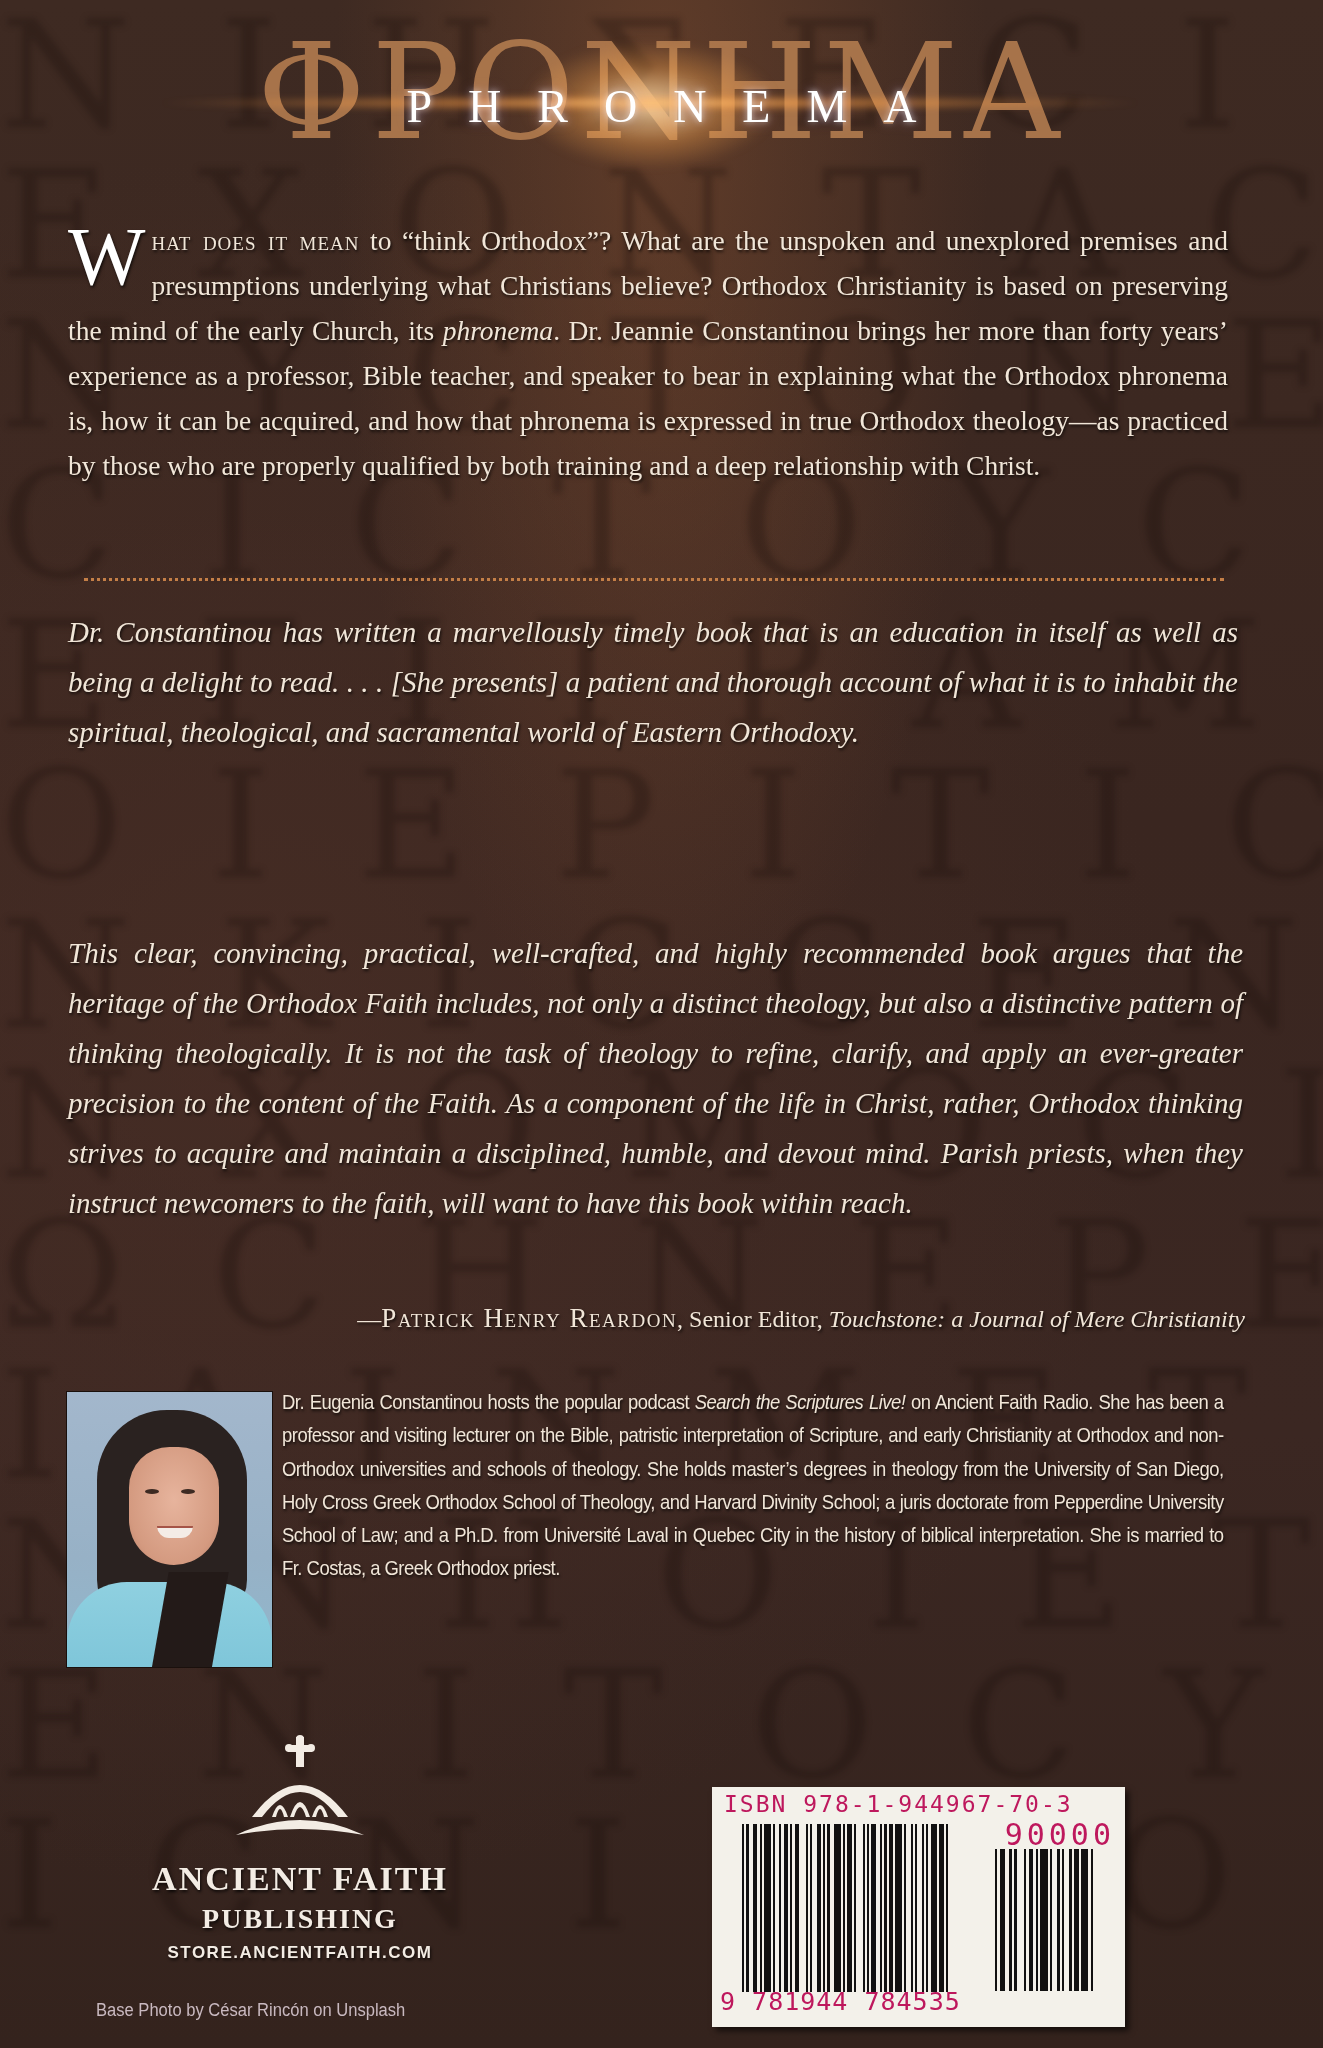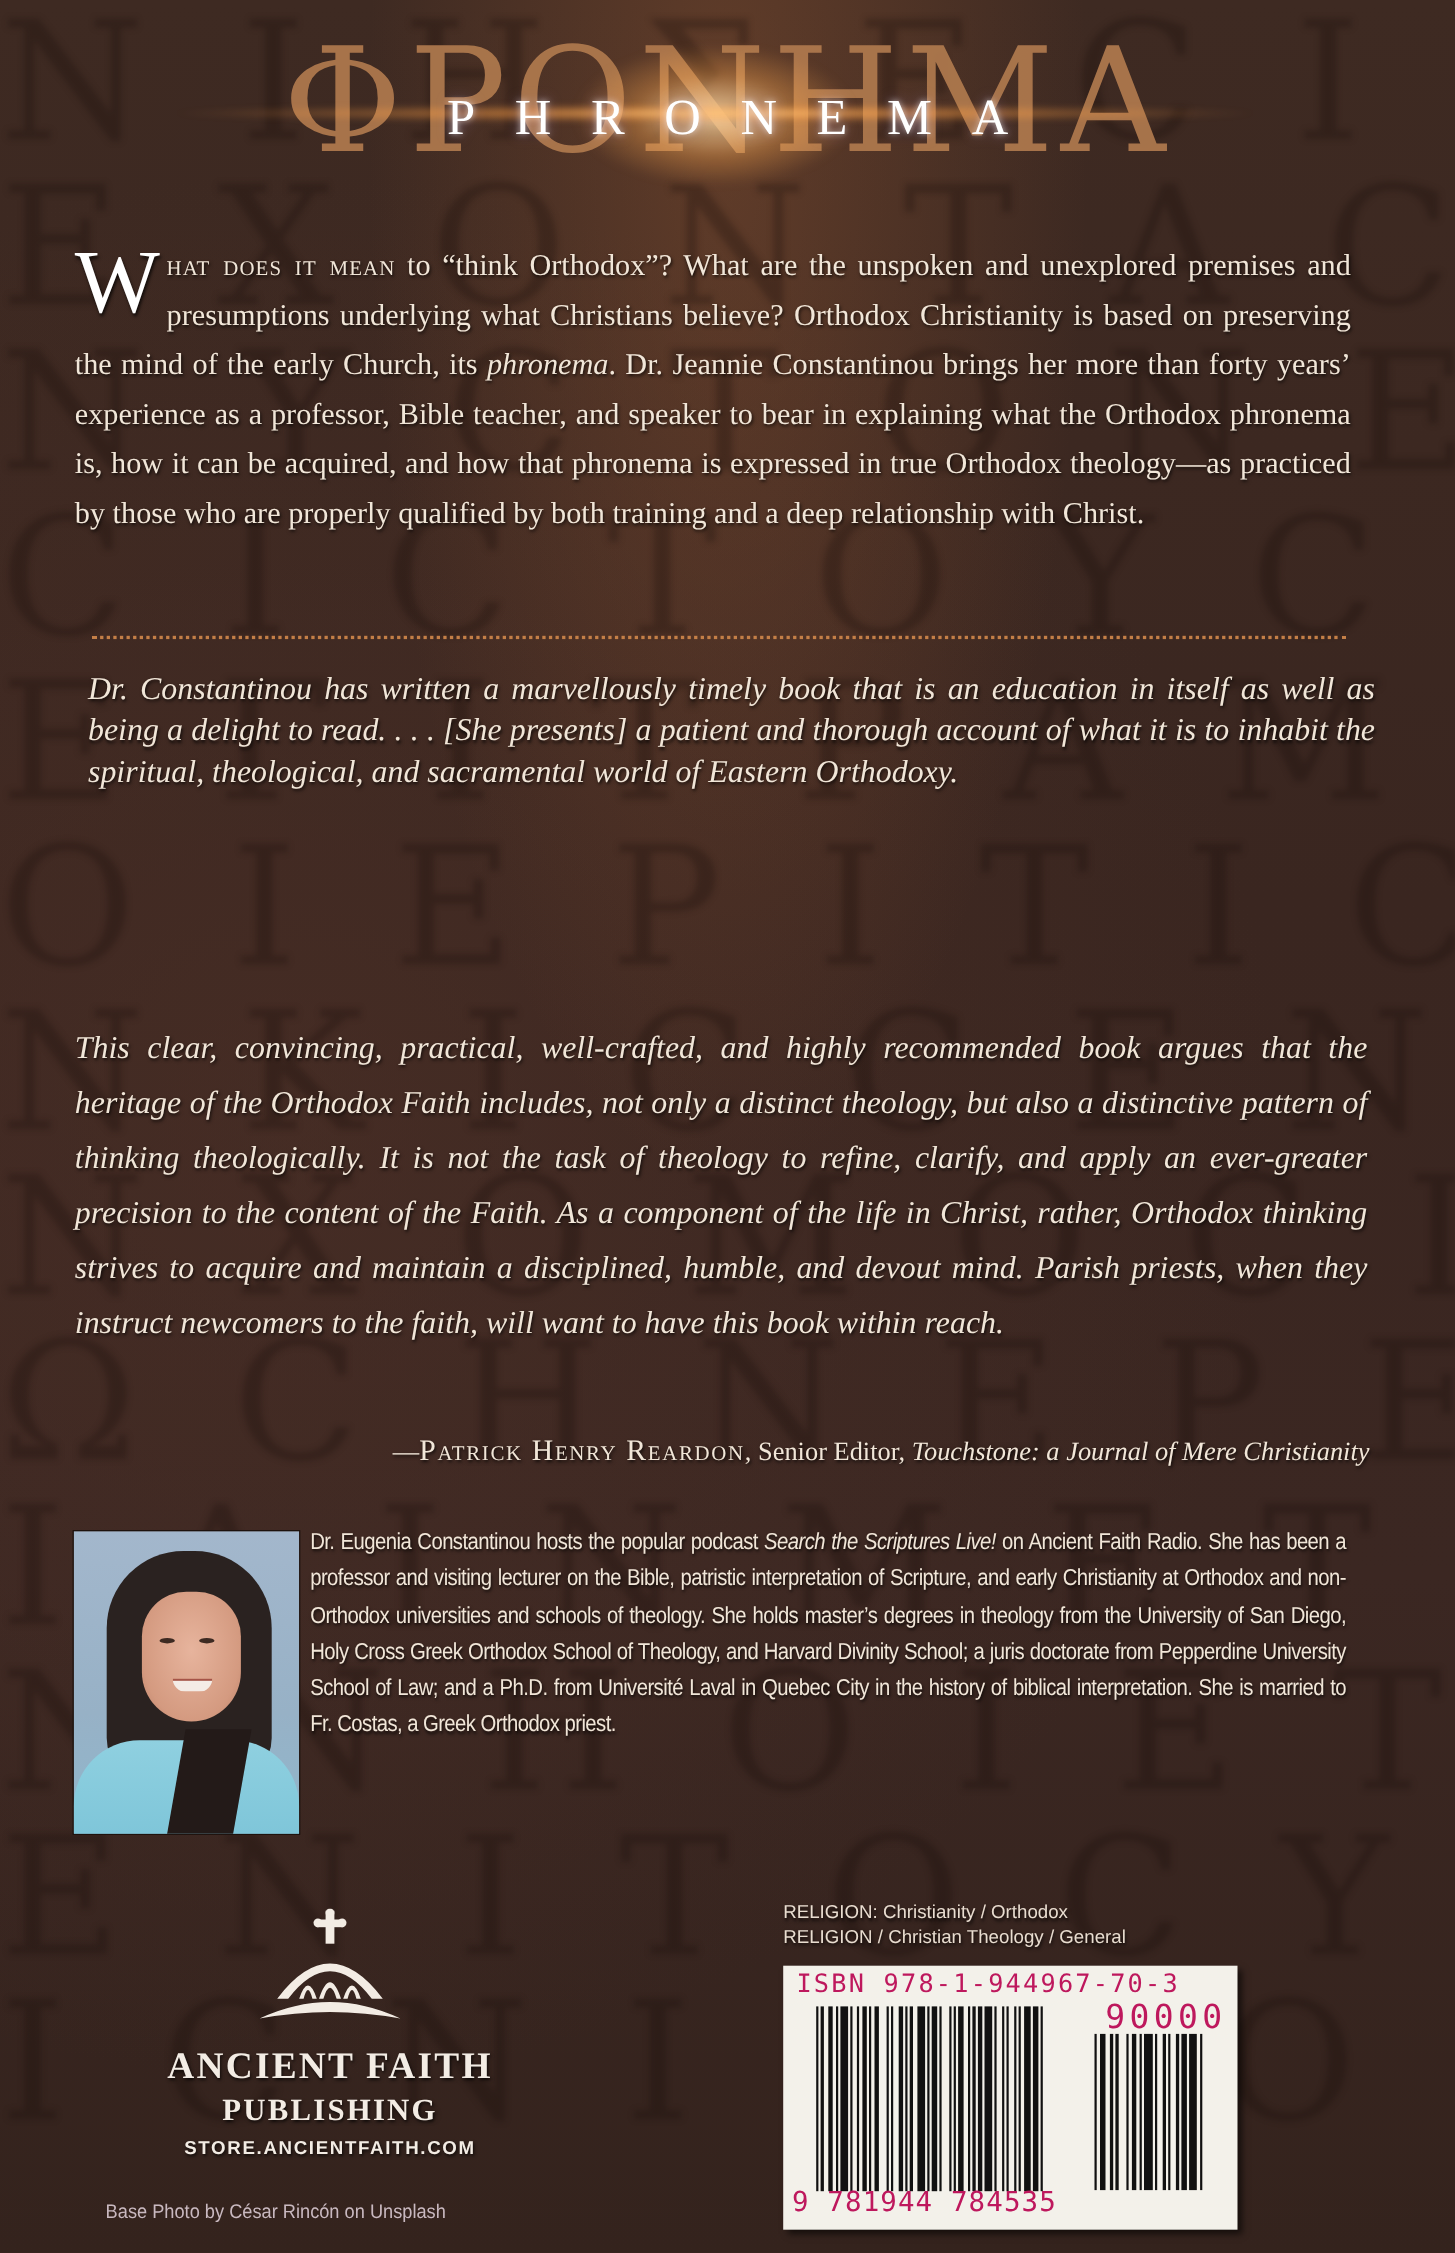--- a/index.html
+++ b/index.html
@@ -69,21 +69,21 @@
     .smallcaps { font-variant: small-caps; letter-spacing: 1px; }
     .it { font-style: italic; }
 
     .dotted {
       position: absolute; left: 84px; width: 1140px; top: 578px;
       border-top: 3px dotted #c47f47;
     }
 
     .quote1 {
       position: absolute; left: 68px; top: 607px; width: 1170px;
-      font-style: italic; font-size: 29px; line-height: 38px; text-align: justify; margin-left: 12px;
+      font-style: italic; font-size: 29px; line-height: 50px; text-align: justify;
     }
     .attr1 {
       position: absolute; right: 85px; top: 773px; text-align: right;
       font-size: 24px; line-height: 36px;
     }
     .attr1 .name { font-variant: small-caps; font-size: 27px; letter-spacing: 1px; }
 
     .quote2 {
       position: absolute; left: 68px; top: 928px; width: 1175px;
       font-style: italic; font-size: 29px; line-height: 50px; text-align: justify;
@@ -241,24 +241,20 @@
         </g>
       </svg>
     </span>
     <div class="name1">ANCIENT FAITH</div>
     <div class="name2">PUBLISHING</div>
     <div class="url">STORE.ANCIENTFAITH.COM</div>
   </div>
 
   <div class="credit">Base Photo by César Rincón on Unsplash</div>
 
-  <div class="categories text-shadow">
-    <div>RELIGION: Christianity / Orthodox</div>
-    <div>RELIGION / Christian Theology / General</div>
-  </div>
 
   <div class="barcode">
     <div class="isbn-top">ISBN 978-1-944967-70-3</div>
     <div class="price">90000</div>
     <div class="bars-main" id="bars-main">
         <div class="bar" style="width: 2.2px;"></div>
         <div class="gap" style="width: 2.2px;"></div>
         <div class="bar" style="width: 2.2px;"></div>
         <div class="gap" style="width: 4.4px;"></div>
         <div class="bar" style="width: 4.4px;"></div>

